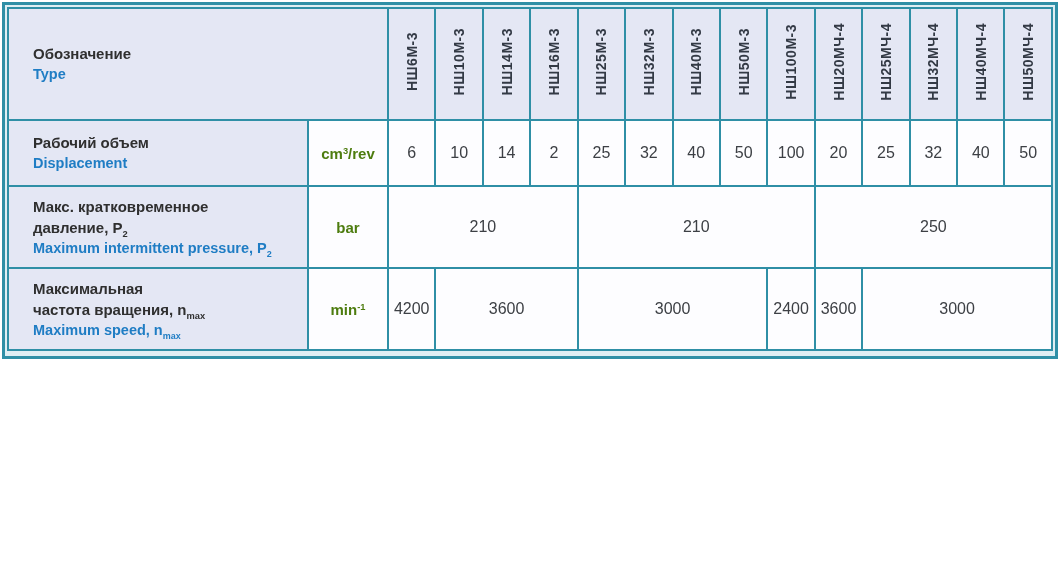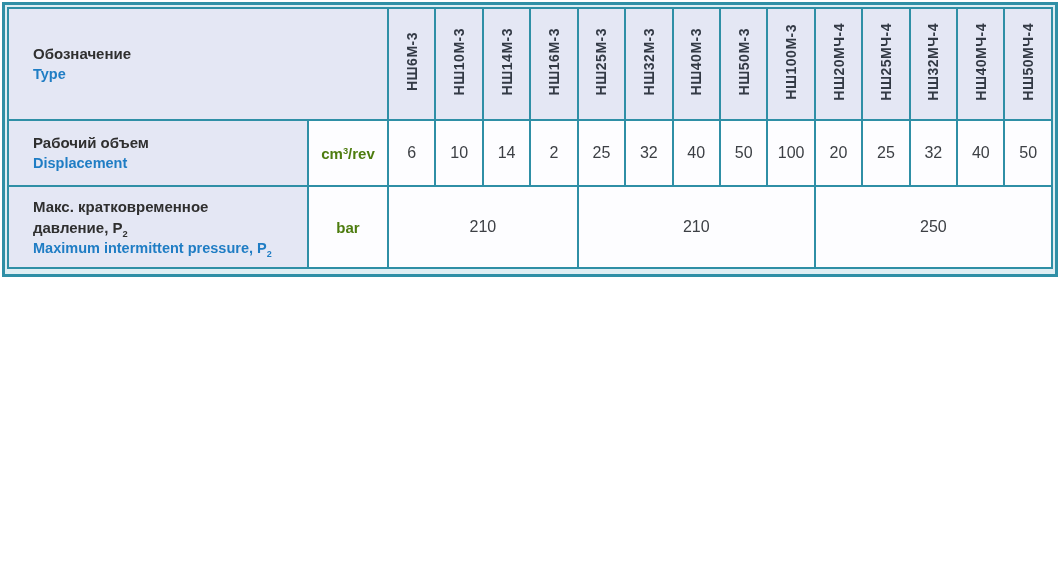--- a/index.html
+++ b/index.html
@@ -164,19 +164,33 @@
 давление, P<sub>2</sub></div>
       <div class="en">Maximum intermittent pressure, P<sub>2</sub></div>
     </td>
     <td class="unit-cell">bar</td>
     <td class="val" colspan="4">210</td>
     <td class="val" colspan="5">210</td>
     <td class="val" colspan="5">250</td>
   </tr>
 
 
+  <tr class="rh-5">
+    <td class="label-cell">
+      <div class="ru">Максимальная
+частота вращения, n<sub>max</sub></div>
+      <div class="en">Maximum speed, n<sub>max</sub></div>
+    </td>
+    <td class="unit-cell">min<sup>-1</sup></td>
+    <td class="val" colspan="1">4200</td>
+    <td class="val" colspan="3">3600</td>
+    <td class="val" colspan="4">3000</td>
+    <td class="val" colspan="1">2400</td>
+    <td class="val" colspan="1">3600</td>
+    <td class="val" colspan="4">3000</td>
+  </tr>
 
 </tbody>
     </table>
 </div>
 
 
 
 
 </body></html>

